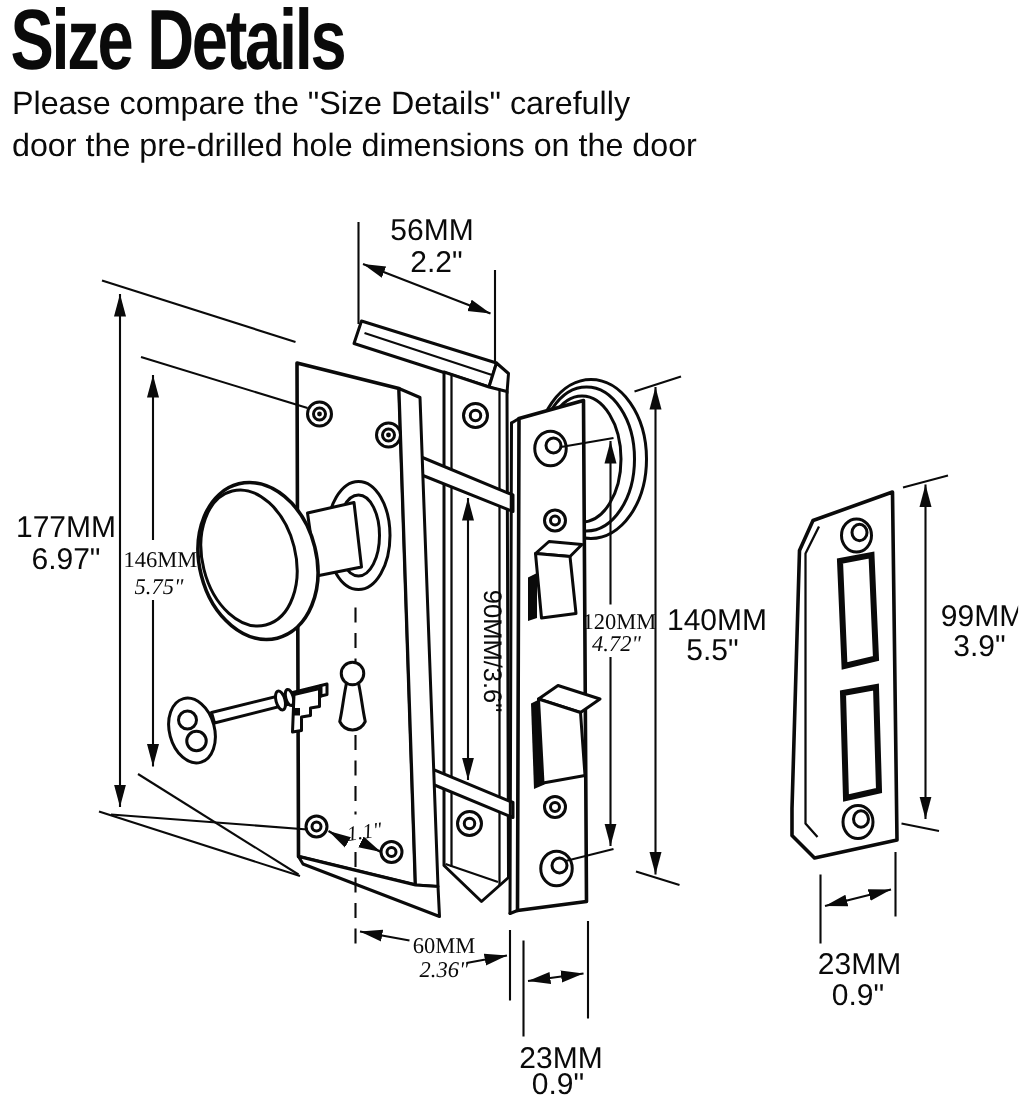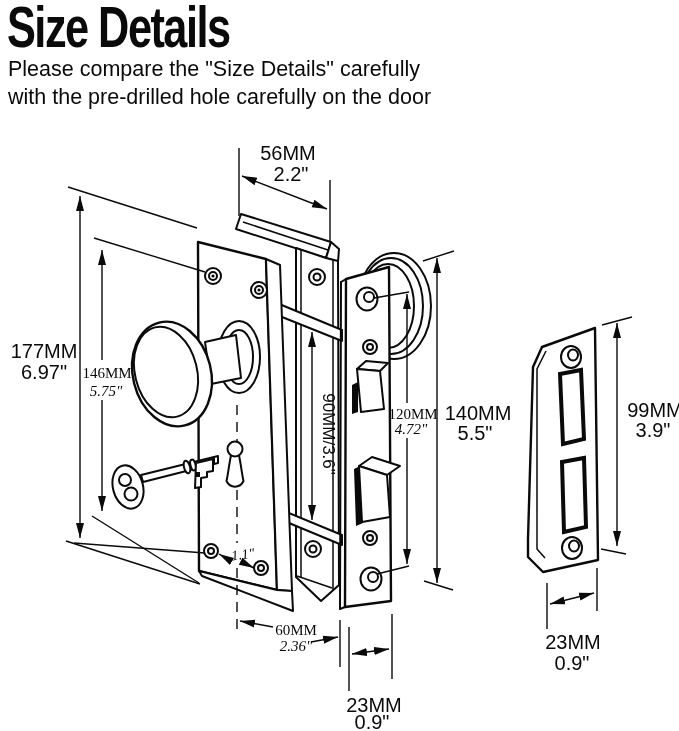--- a/index.html
+++ b/index.html
@@ -25,21 +25,21 @@
   .rot{font-family:"Liberation Sans",sans-serif;font-size:17px;}
   .tiny{font-family:"Liberation Serif",serif;font-size:14px;font-style:italic;}
 </style>
 </head>
 <body>
 
 <div id="stage">
   <div id="title">Size Details</div>
   <div id="subtitle">
     <div>Please compare the "Size Details" carefully</div>
-    <div>with the pre-drilled hole carefully on the door</div>
+    <div>door the pre-drilled hole dimensions on the door</div>
   </div>
 
   <svg width="679" height="731" viewBox="0 0 679 731">
     <defs>
       <marker id="arr" orient="auto-start-reverse" markerUnits="userSpaceOnUse" markerWidth="16" markerHeight="10" refX="15" refY="5">
         <path d="M15,5 L0,1 L0,9 Z" fill="#0a0a0a"></path>
       </marker>
     </defs>
 
     <g>

